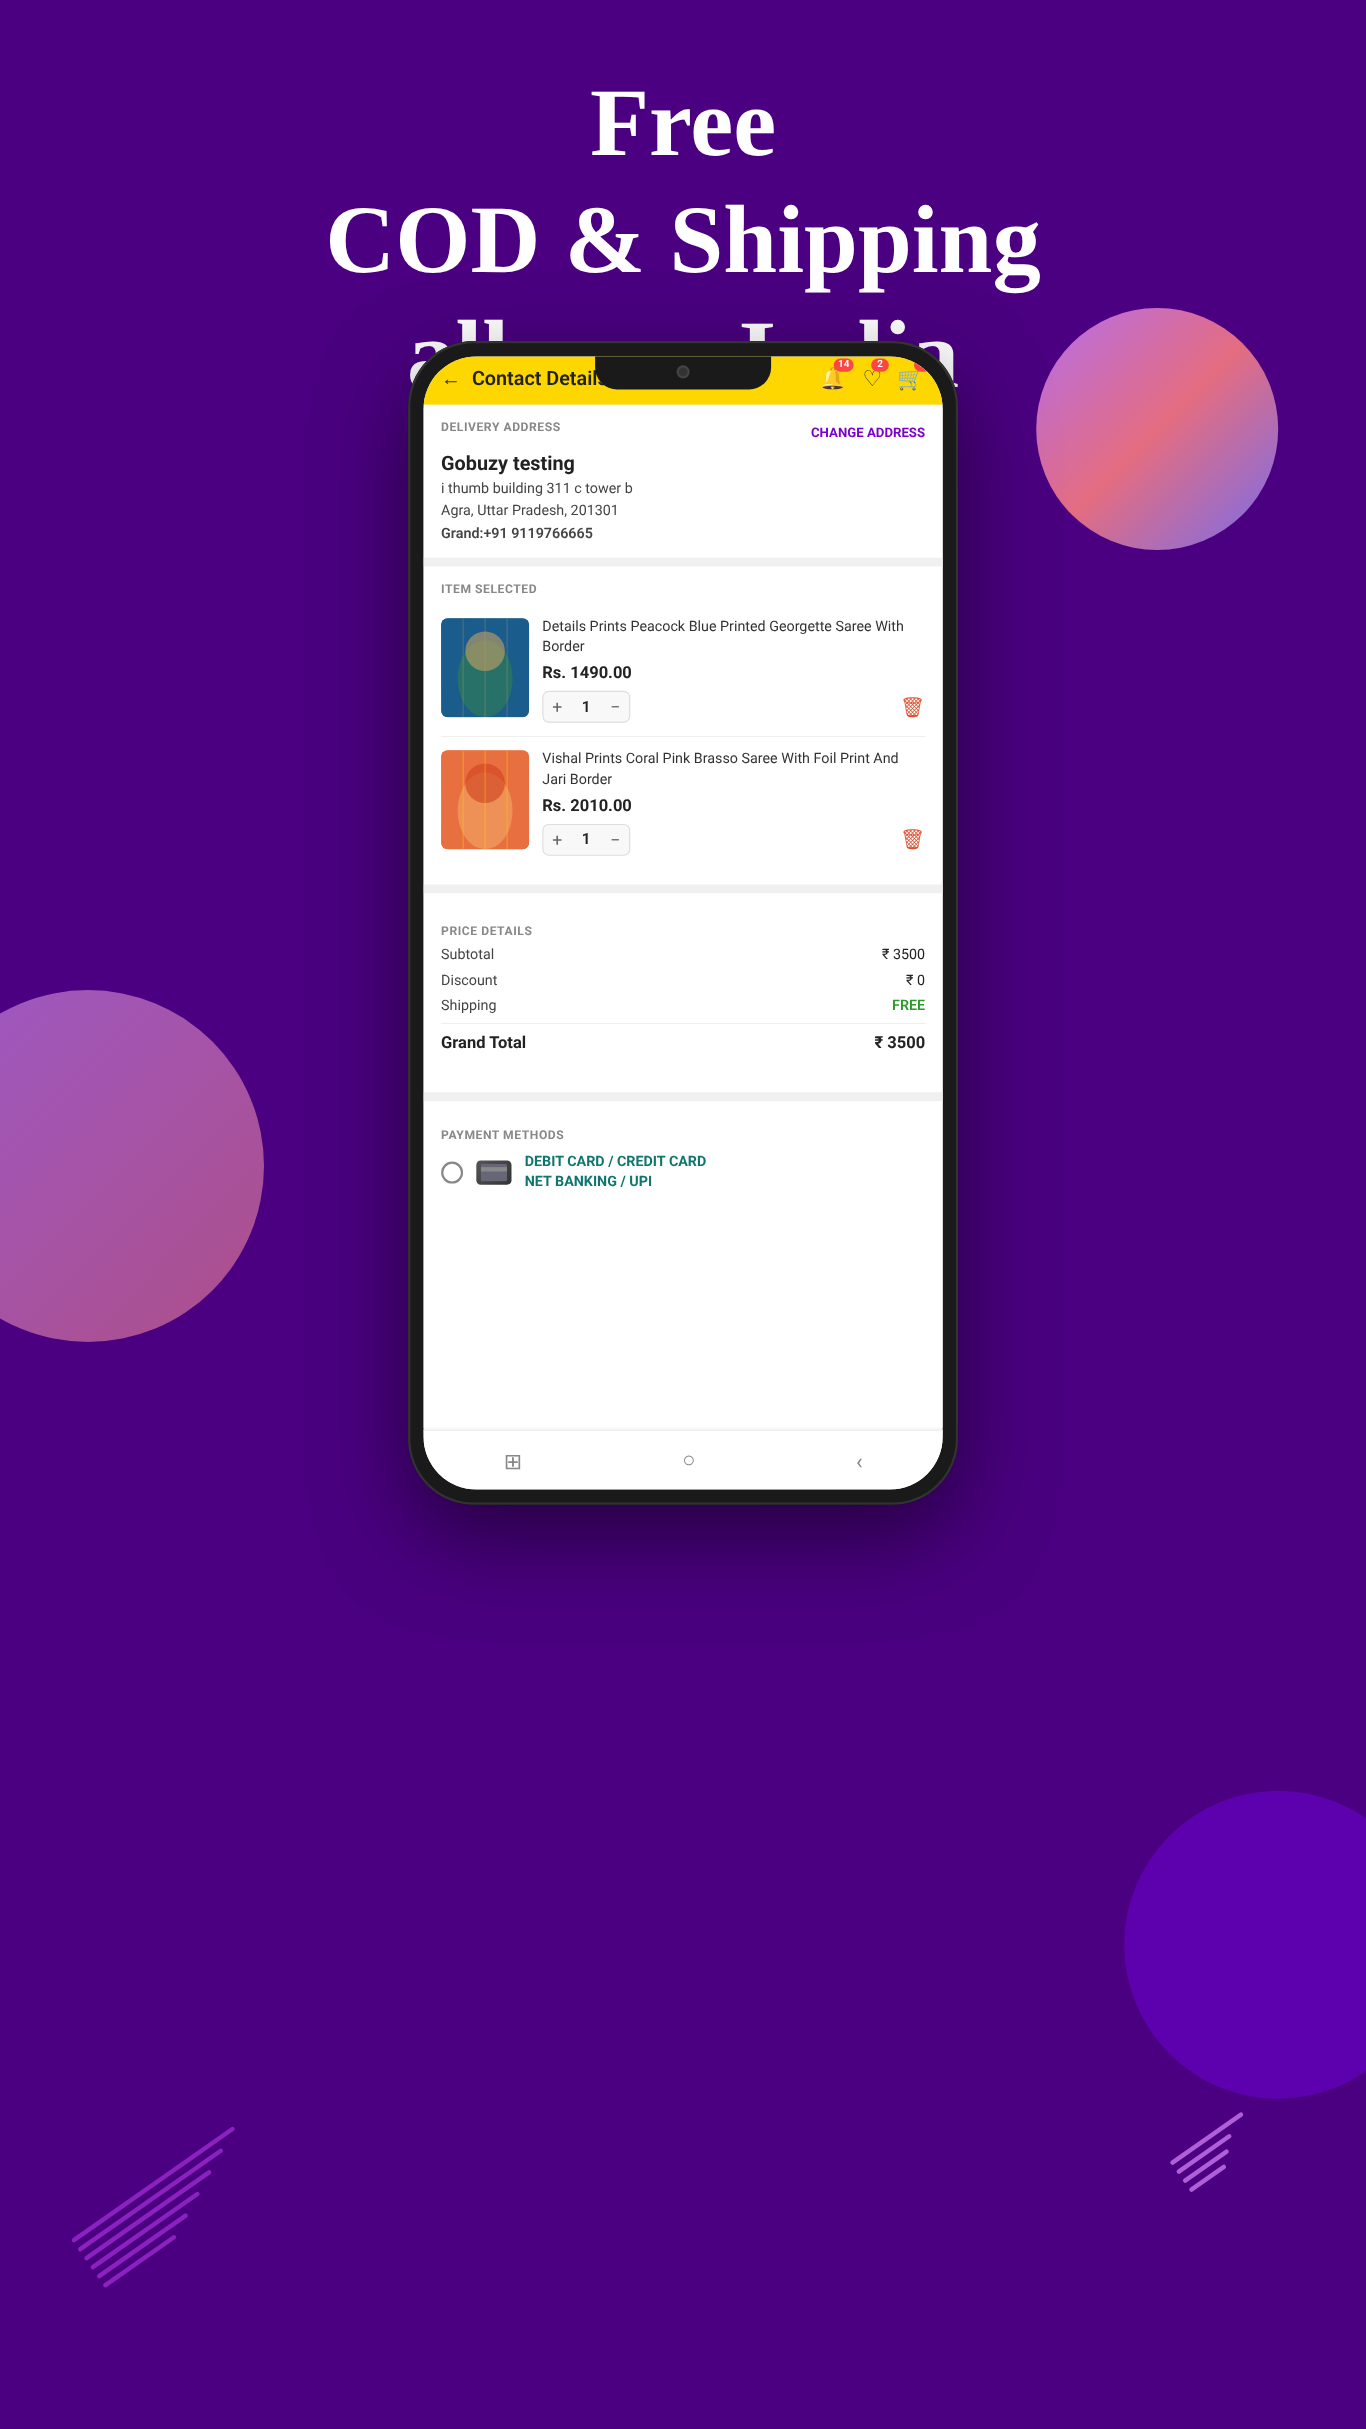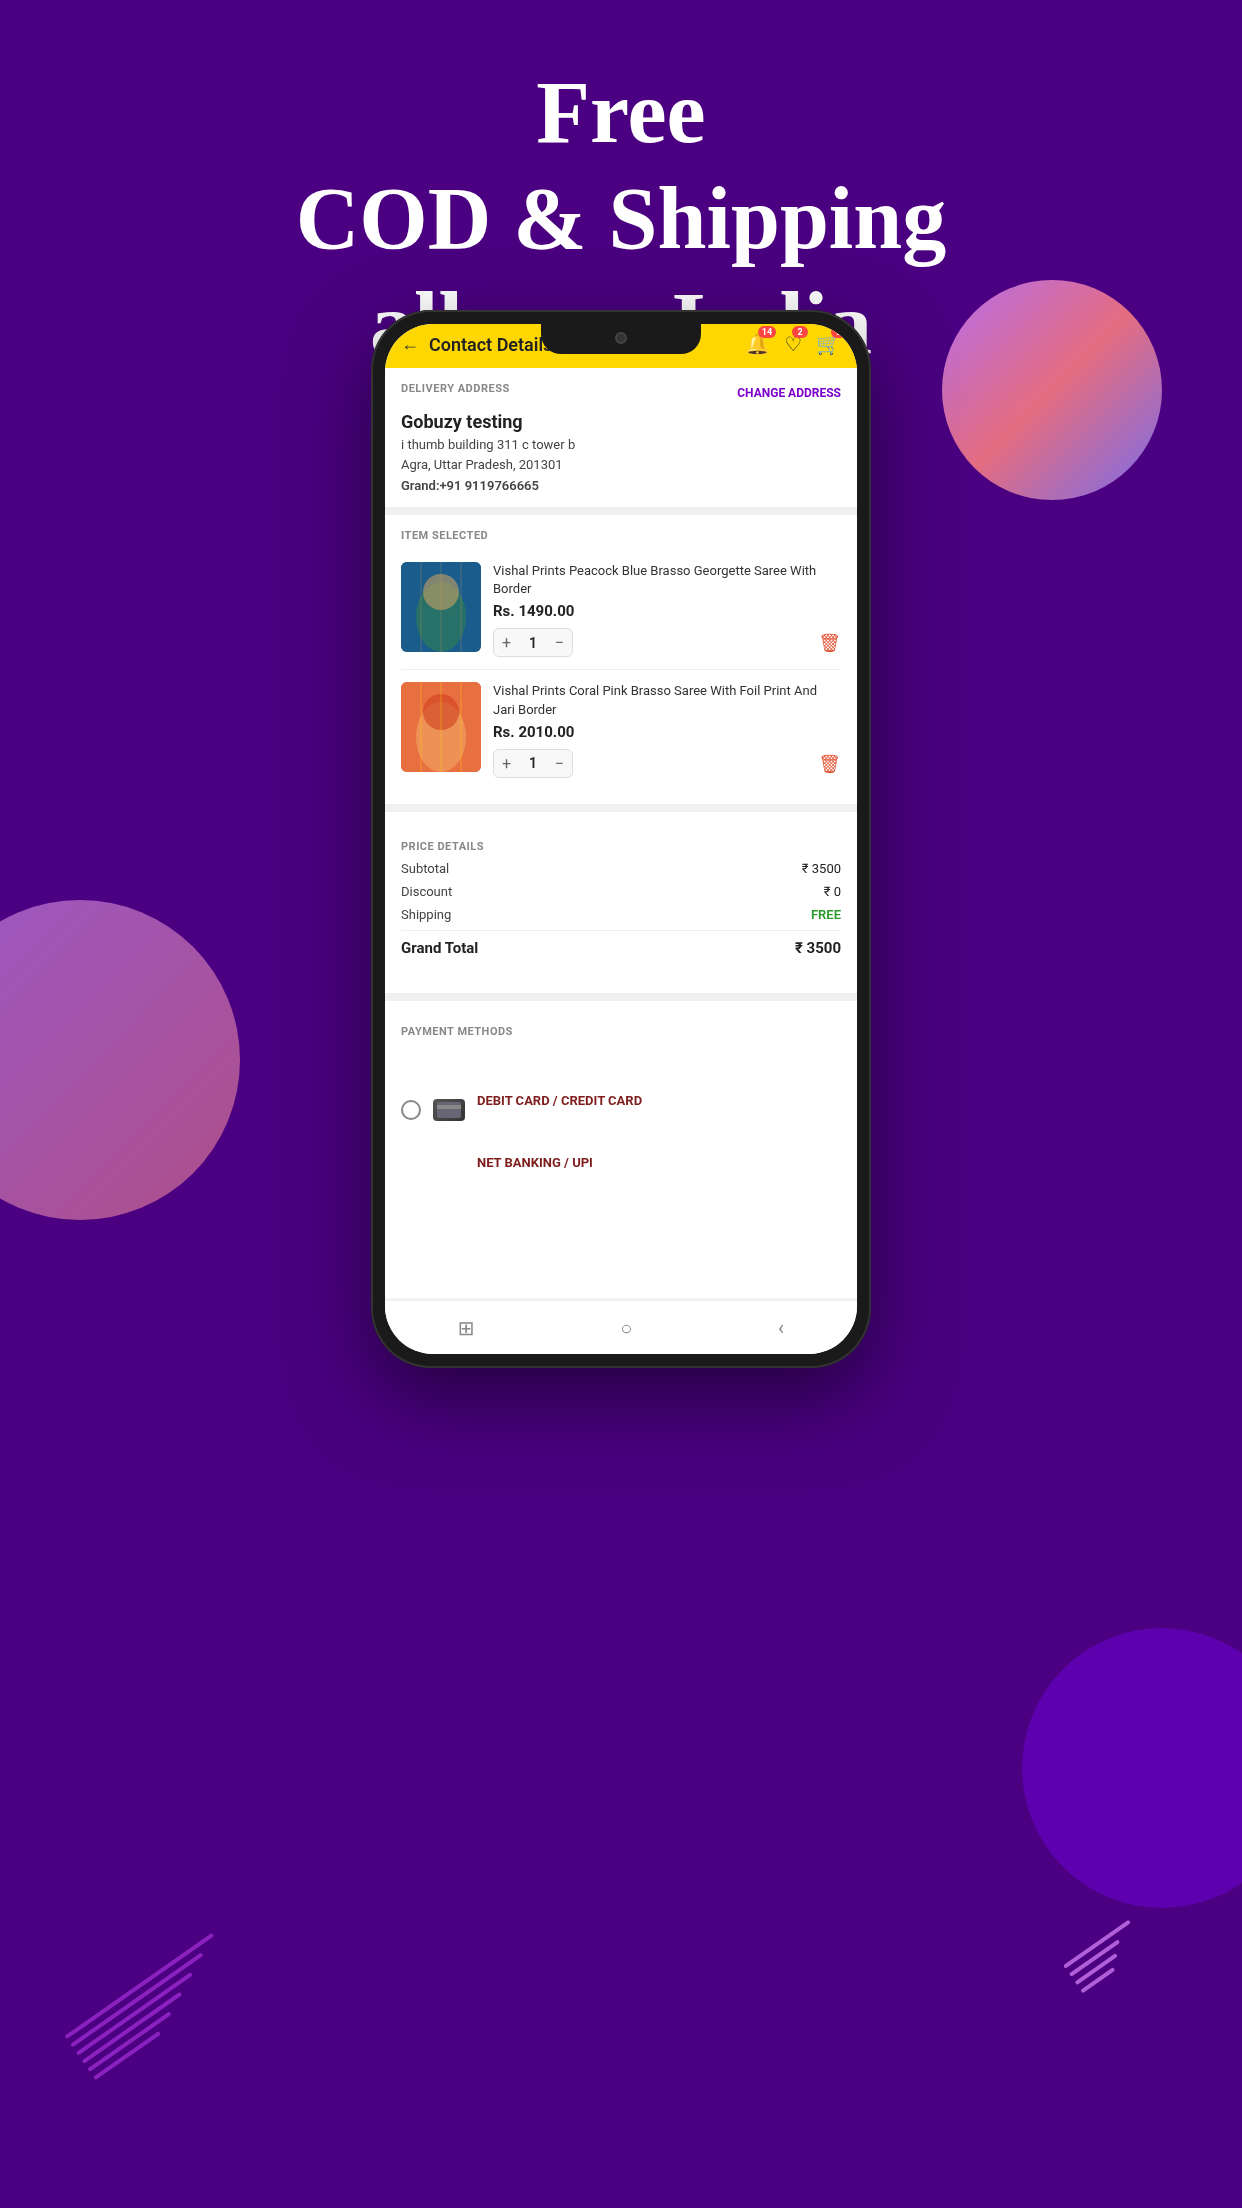--- a/index.html
+++ b/index.html
@@ -404,23 +404,22 @@
       width: 32px;
       height: 22px;
       background: #555;
       border-radius: 4px;
       flex-shrink: 0;
     }
 
     .payment-text-block {
       font-size: 13px;
       font-weight: 700;
-      color: #7f1d1d;
+      color: #0f766e;
       line-height: 1.4;
-      margin-top: 44px;
     }
 
     
     .bottom-nav {
       position: absolute;
       bottom: 0;
       left: 0;
       right: 0;
       background: white;
       height: 54px;
@@ -534,21 +533,21 @@
               <svg width="80" height="90" viewBox="0 0 80 90" xmlns="http://www.w3.org/2000/svg">
                 <rect width="80" height="90" fill="#1a5c8c"></rect>
                 <ellipse cx="40" cy="55" rx="25" ry="35" fill="#2d7a5a" opacity="0.7"></ellipse>
                 <circle cx="40" cy="30" r="18" fill="#c8a060" opacity="0.6"></circle>
                 <line x1="20" y1="0" x2="20" y2="90" stroke="#c8a060" stroke-width="1" opacity="0.3"></line>
                 <line x1="40" y1="0" x2="40" y2="90" stroke="#c8a060" stroke-width="1" opacity="0.3"></line>
                 <line x1="60" y1="0" x2="60" y2="90" stroke="#c8a060" stroke-width="1" opacity="0.3"></line>
               </svg>
             </div>
             <div class="item-info">
-              <div class="item-name">Vishal Prints Peacock Blue Brasso Georgette Saree With Border</div>
+              <div class="item-name">Details Prints Peacock Blue Printed Georgette Saree With Border</div>
               <div class="item-price">Rs. 1490.00</div>
               <div style="display:flex; align-items:center; justify-content:space-between;">
                 <div class="quantity-control">
                   <span class="qty-btn">+</span>
                   <span class="qty-value">1</span>
                   <span class="qty-btn">−</span>
                 </div>
                 <span class="delete-icon" style="margin-left:16px;">🗑</span>
               </div>
             </div>

